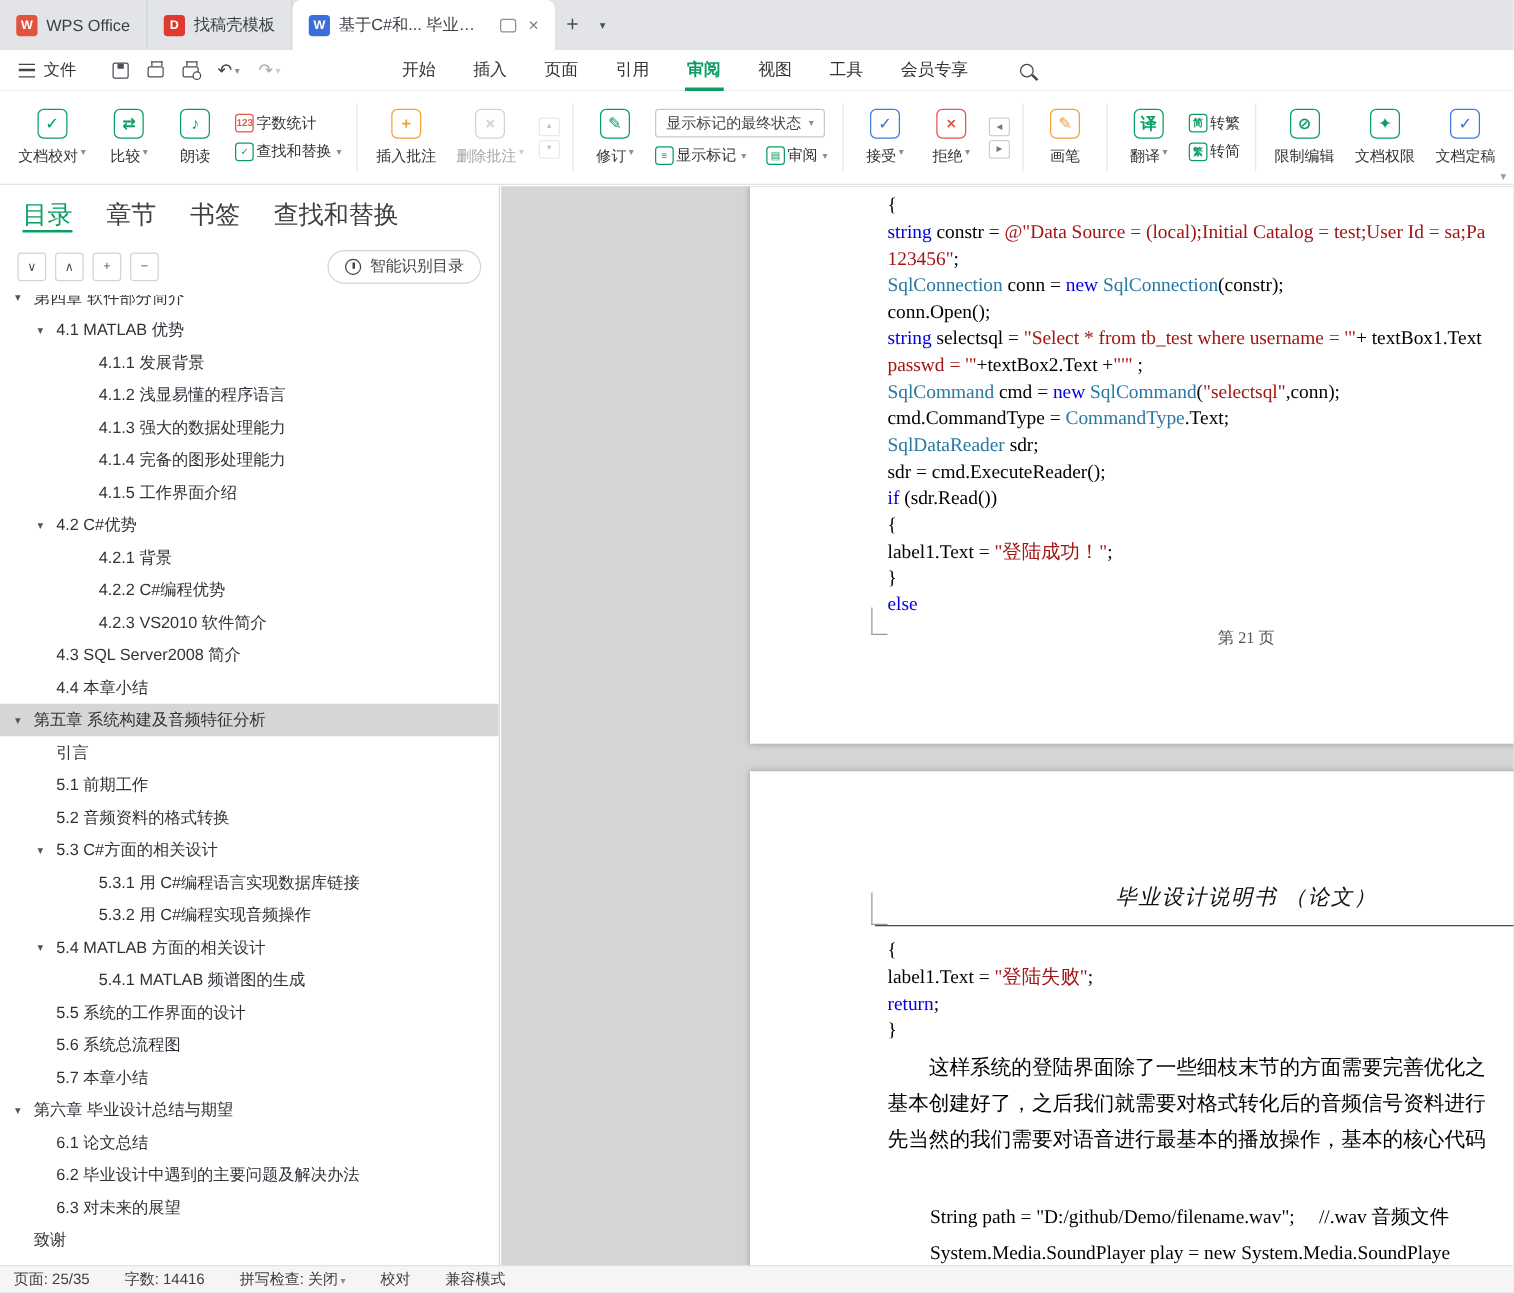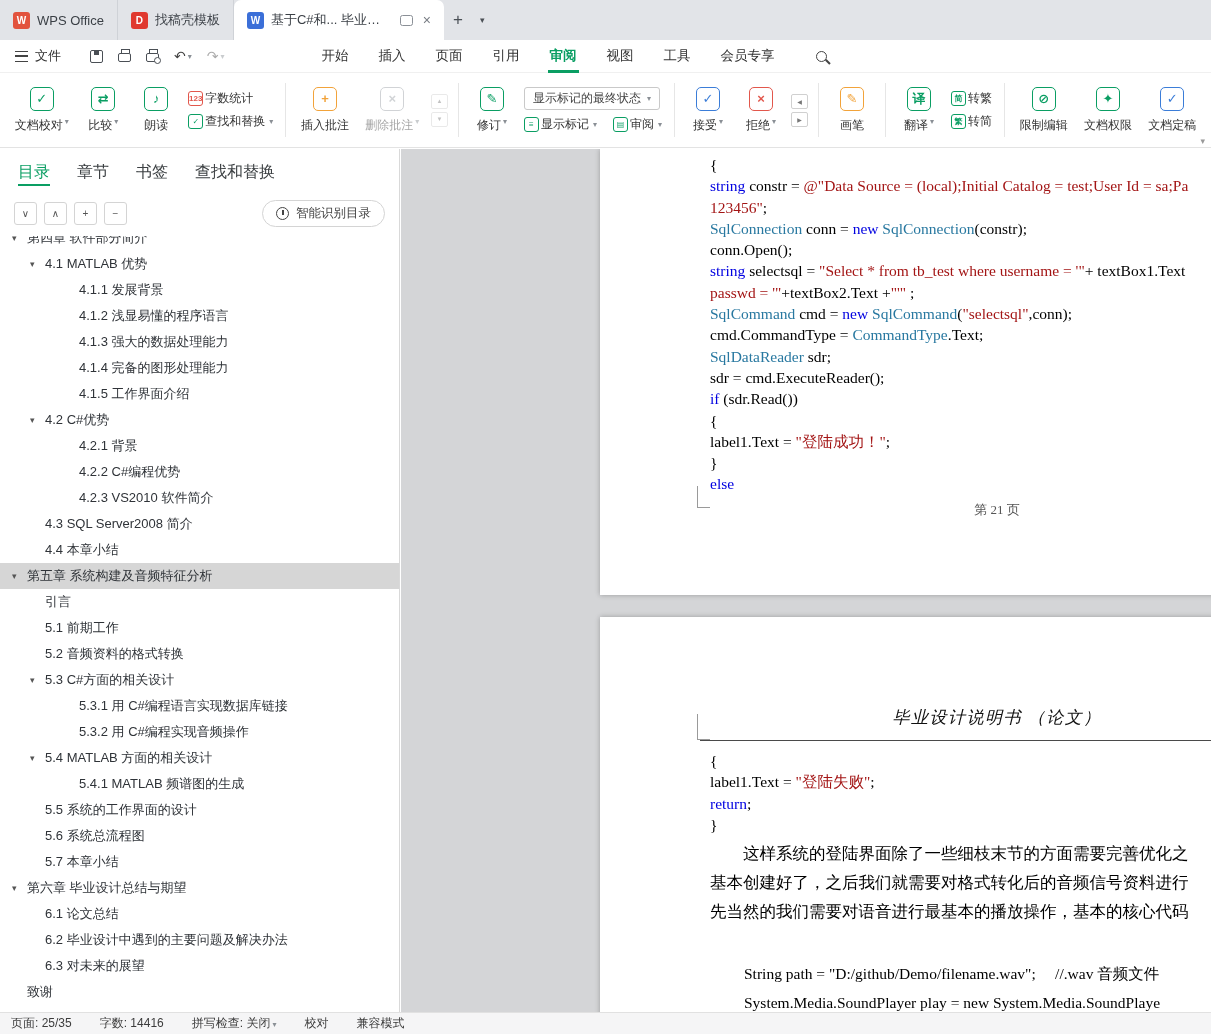--- a/index.html
+++ b/index.html
@@ -53,21 +53,21 @@
   .sic{width:15px;height:15px;border:1.3px solid var(--c,#0a9e63);color:var(--c,#0a9e63);border-radius:3px;font-size:8px;font-weight:bold;display:flex;align-items:center;justify-content:center;flex:none}
   .combo{width:136px;height:23px;border:1px solid #c9c9c9;border-radius:3px;font-size:12px;color:#444;display:flex;align-items:center;padding:0 8px;justify-content:space-between;background:#fff}
   .comborow{display:flex;gap:16px}
   .navpair{display:flex;flex-direction:column;gap:3px;padding:0 2px}
   .nbtn{width:17px;height:15px;border:1px solid #d0d0d0;border-radius:2px;font-size:6px;color:#777;display:flex;align-items:center;justify-content:center;background:#fff}
   .ribcollapse{position:absolute;right:6px;bottom:3px;font-size:9px;color:#999}
 
   
   .sidebar{position:absolute;left:0;top:149px;width:400px;bottom:22px;background:#fff;border-right:1px solid #d9d9d9;display:flex;flex-direction:column;overflow:hidden}
   .side-tabs{display:flex;align-items:center;height:46px;padding:0 18px;gap:27px;position:relative;flex:none}
-  .stab{font-size:16px;color:#3c4043;height:46px;line-height:46px;position:relative}
+  .stab{font-size:20px;color:#3c4043;height:46px;line-height:46px;position:relative}
   .stab.act{color:var(--accent)}
   .stab.act::after{content:"";position:absolute;bottom:9px;left:0;right:0;height:2px;background:var(--accent)}
   .side-tools{display:flex;align-items:center;padding:5px 14px 4px;gap:7px;flex:none}
   .tbtn{width:23px;height:23px;border:1px solid #d4d4d4;border-radius:3px;font-size:10px;color:#555;display:flex;align-items:center;justify-content:center;background:#fff}
   .smartbtn{margin-left:auto;display:flex;align-items:center;gap:7px;border:1px solid #d4d4d4;border-radius:14px;height:27px;padding:0 13px;font-size:12.5px;color:#444;background:#fff;font-family:inherit}
   .smart-ico{width:13px;height:13px;border:1.4px solid #444;border-radius:50%;position:relative;flex:none}
   .smart-ico::after{content:"";position:absolute;left:5px;top:2px;width:1.5px;height:5px;background:#444}
   .toc{flex:1;overflow:hidden;margin-top:5px}
   .trow{height:26px;display:flex;align-items:center;font-size:13px;color:#2f3338}
   .trow.lvl1{padding-left:12px}

